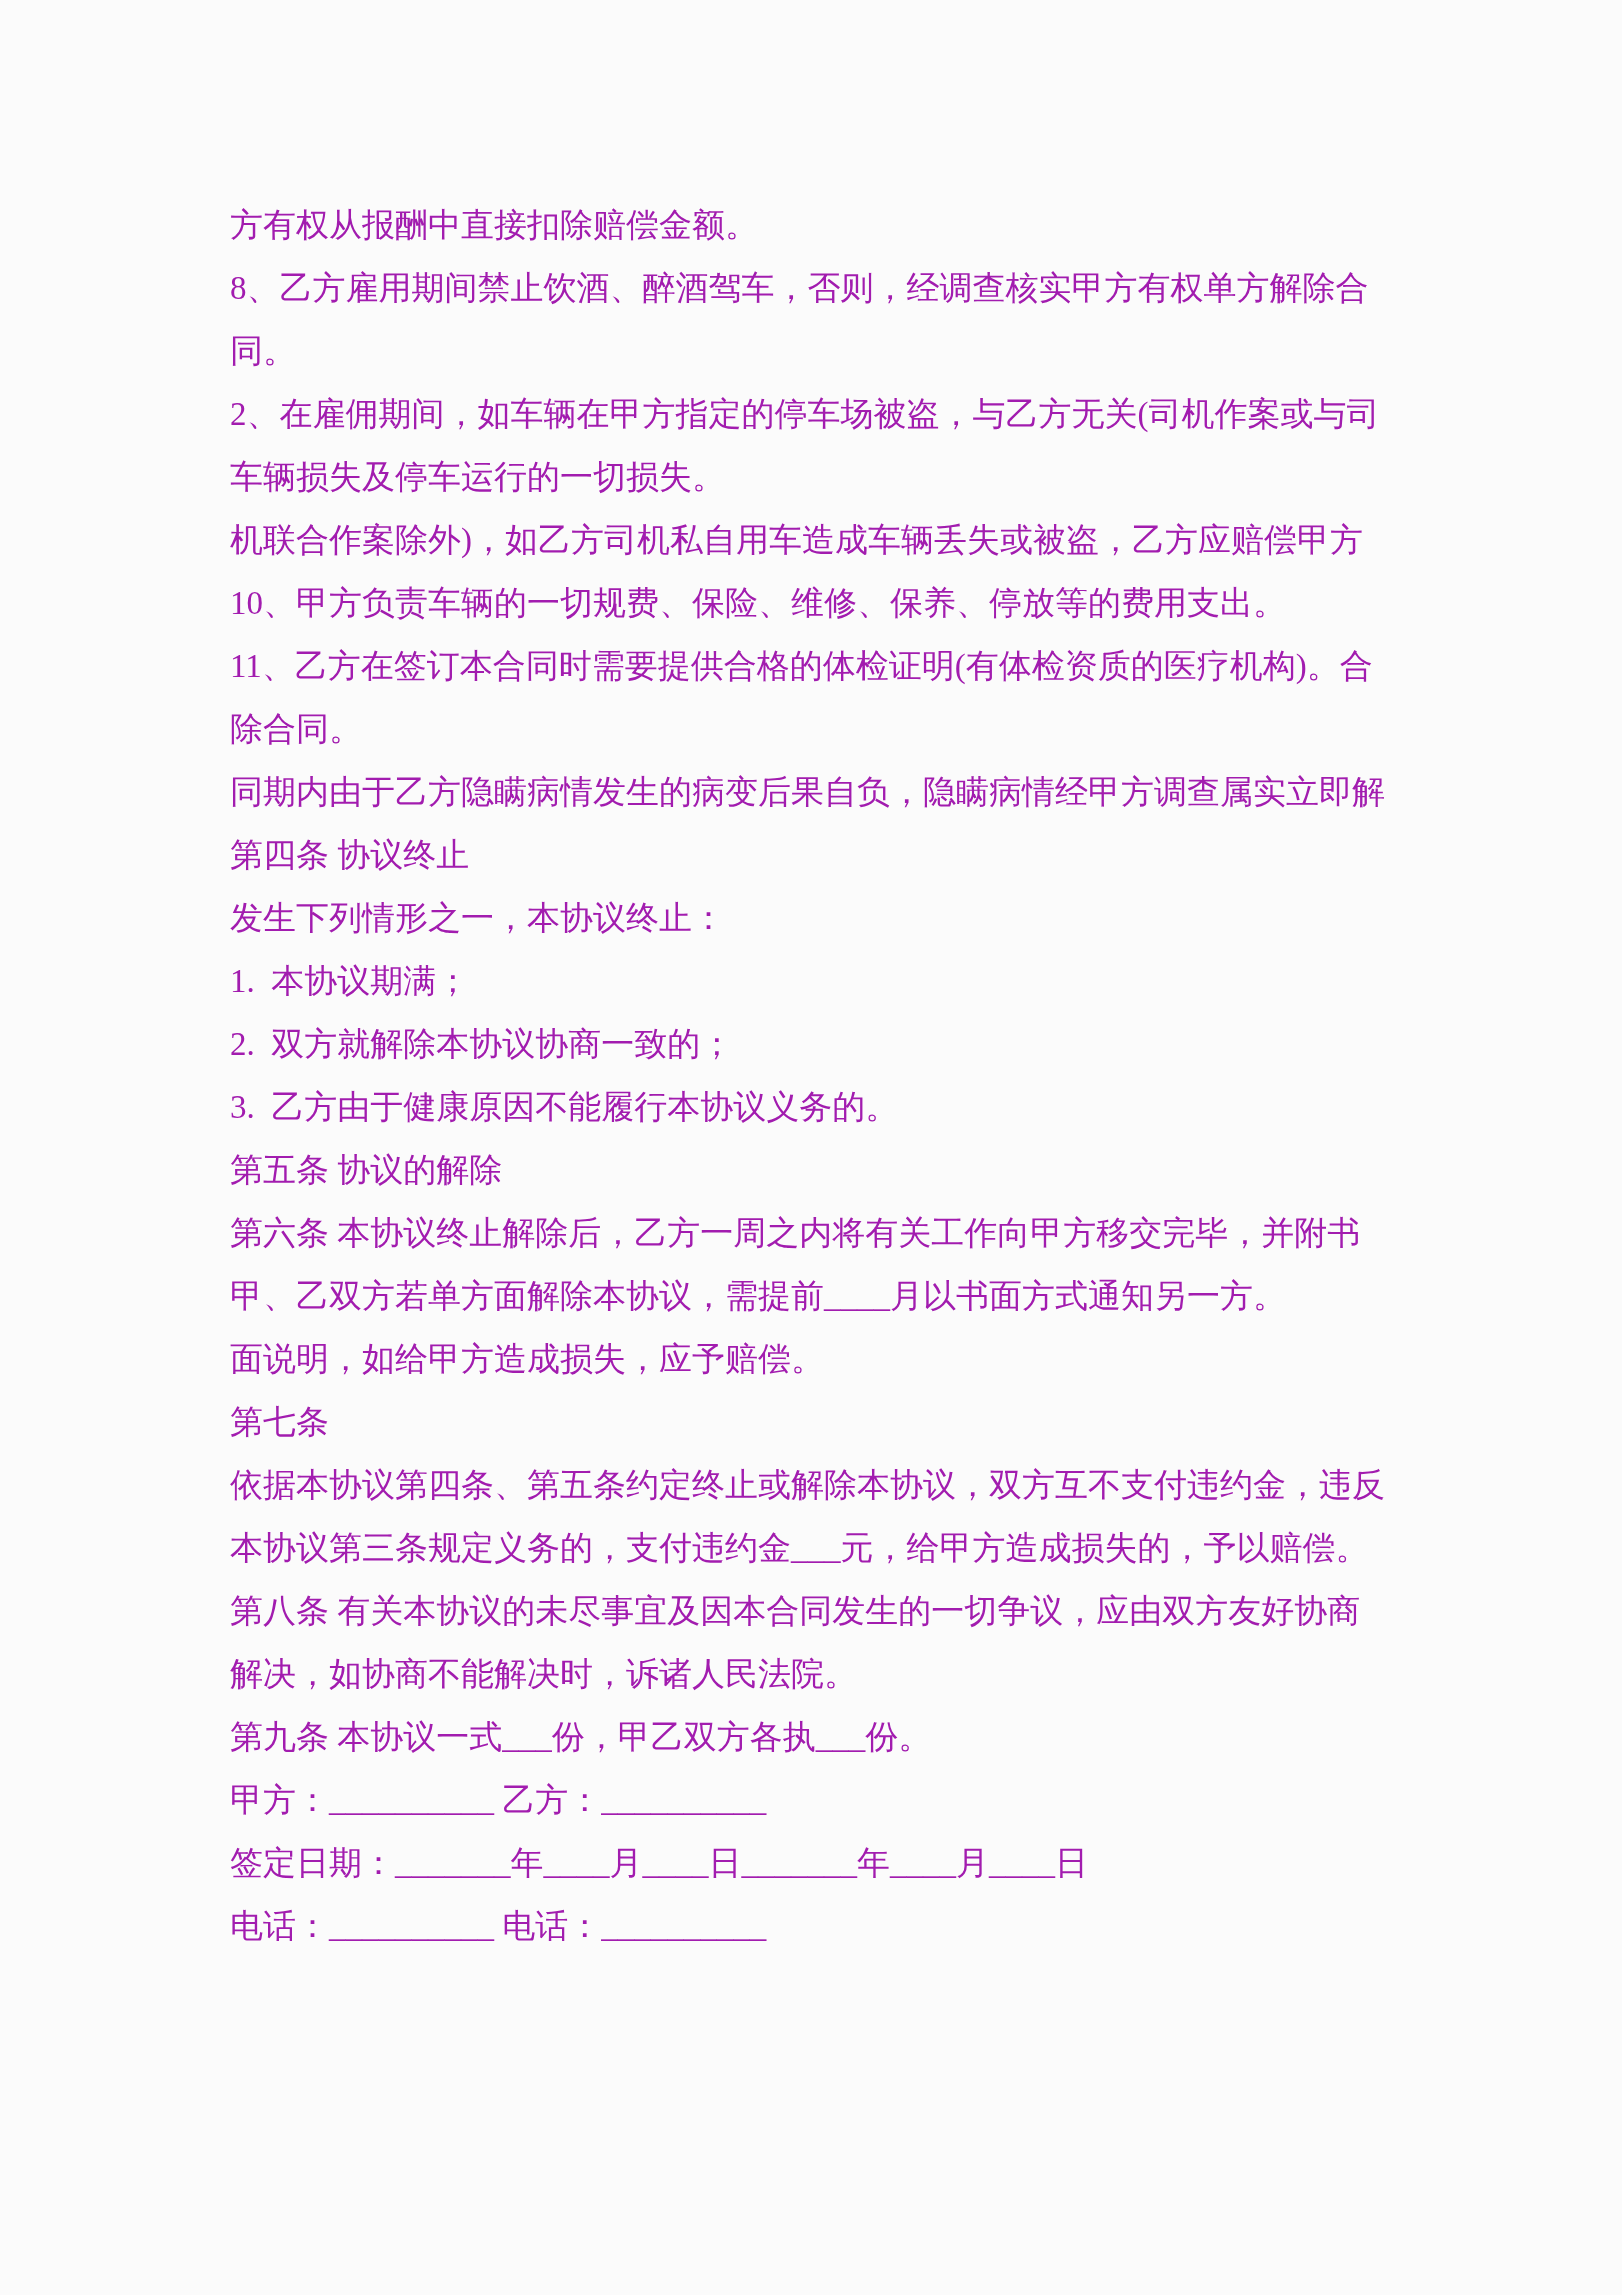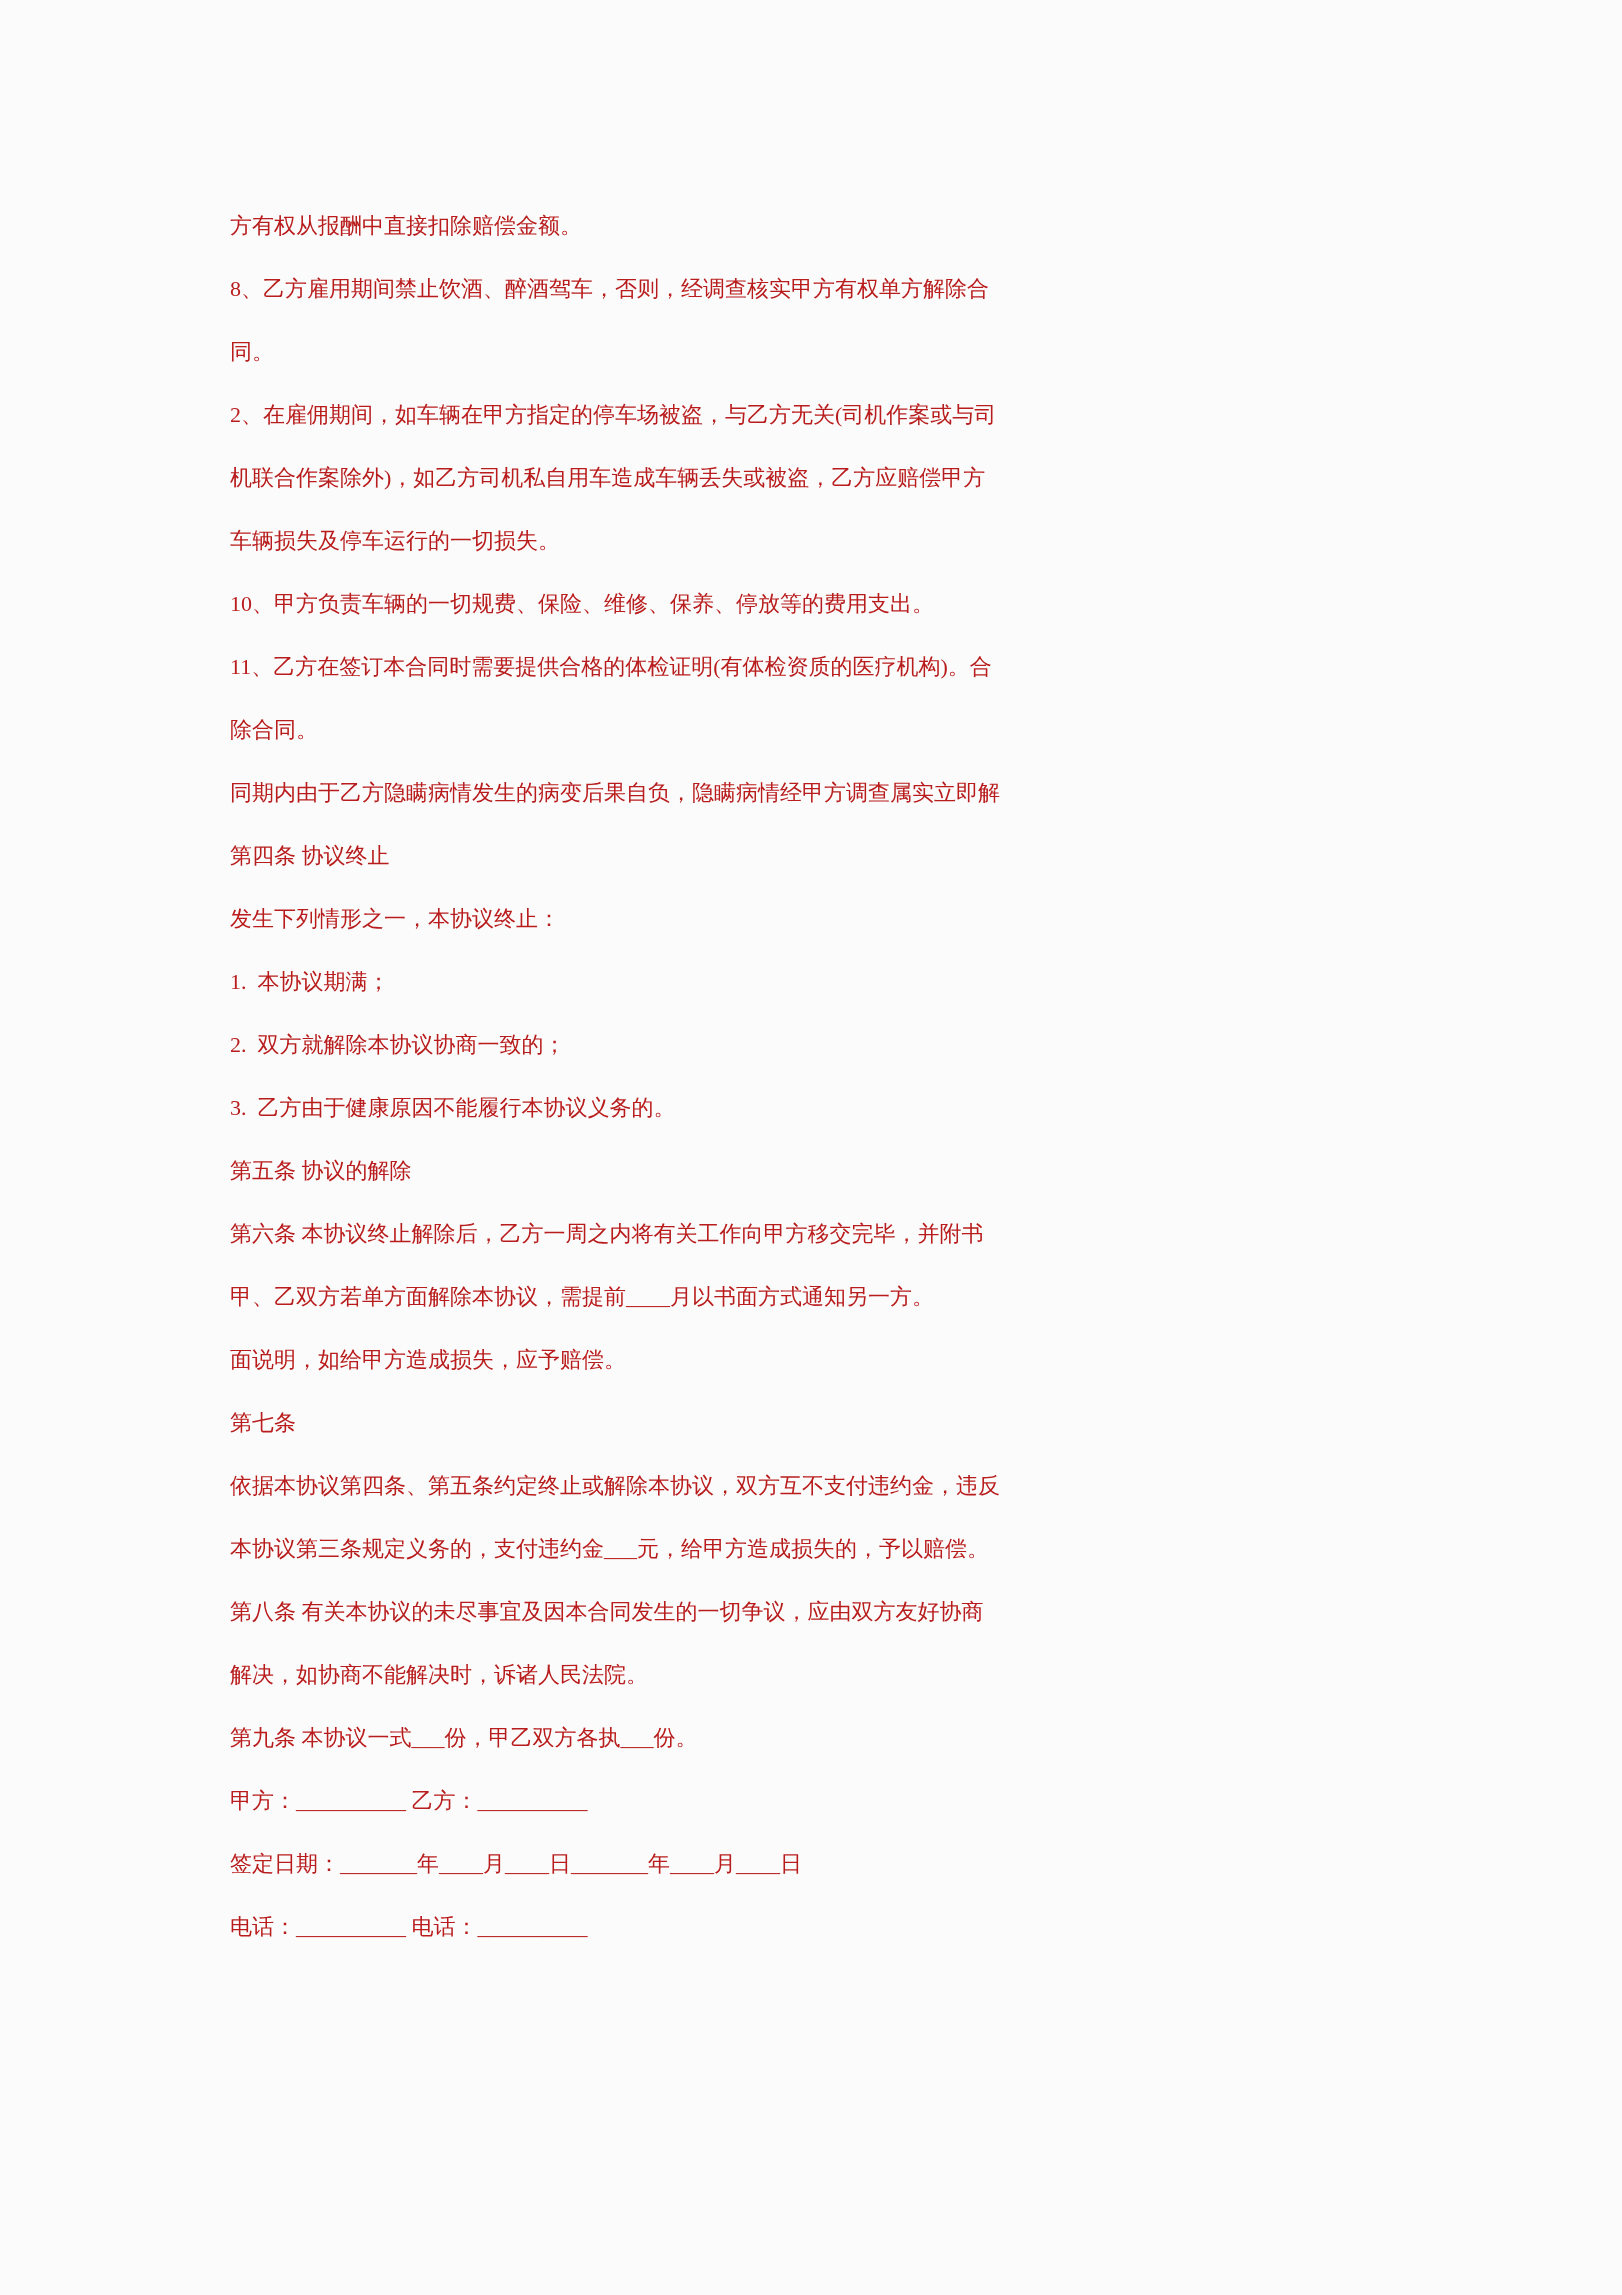--- a/index.html
+++ b/index.html
@@ -20,42 +20,42 @@
     width: 1623px;
     height: 2295px;
     background: #fbfbfb;
   }
   .doc-content {
     position: absolute;
     left: 230px;
     top: 194px;
     width: 1178px;
     font-family: "Liberation Serif", "DejaVu Serif", serif;
-    font-size: 22px;
+    font-size: 33px;
     line-height: 63px;
-    color: #b91c1c;
+    color: #a21caf;
     letter-spacing: 0px;
   }
   .doc-line {
     height: 63px;
     white-space: pre;
     text-align: left;
   }
 </style>
 </head>
 <body>
 
 <div class="page">
   <div class="doc-content">
     <div class="doc-line">方有权从报酬中直接扣除赔偿金额。</div>
     <div class="doc-line">8、乙方雇用期间禁止饮酒、醉酒驾车，否则，经调查核实甲方有权单方解除合</div>
     <div class="doc-line">同。</div>
     <div class="doc-line">2、在雇佣期间，如车辆在甲方指定的停车场被盗，与乙方无关(司机作案或与司</div>
+    <div class="doc-line">车辆损失及停车运行的一切损失。</div>
     <div class="doc-line">机联合作案除外)，如乙方司机私自用车造成车辆丢失或被盗，乙方应赔偿甲方</div>
-    <div class="doc-line">车辆损失及停车运行的一切损失。</div>
     <div class="doc-line">10、甲方负责车辆的一切规费、保险、维修、保养、停放等的费用支出。</div>
     <div class="doc-line">11、乙方在签订本合同时需要提供合格的体检证明(有体检资质的医疗机构)。合</div>
     <div class="doc-line">除合同。</div>
     <div class="doc-line">同期内由于乙方隐瞒病情发生的病变后果自负，隐瞒病情经甲方调查属实立即解</div>
     <div class="doc-line">第四条 协议终止</div>
     <div class="doc-line">发生下列情形之一，本协议终止：</div>
     <div class="doc-line">1.  本协议期满；</div>
     <div class="doc-line">2.  双方就解除本协议协商一致的；</div>
     <div class="doc-line">3.  乙方由于健康原因不能履行本协议义务的。</div>
     <div class="doc-line">第五条 协议的解除</div>

